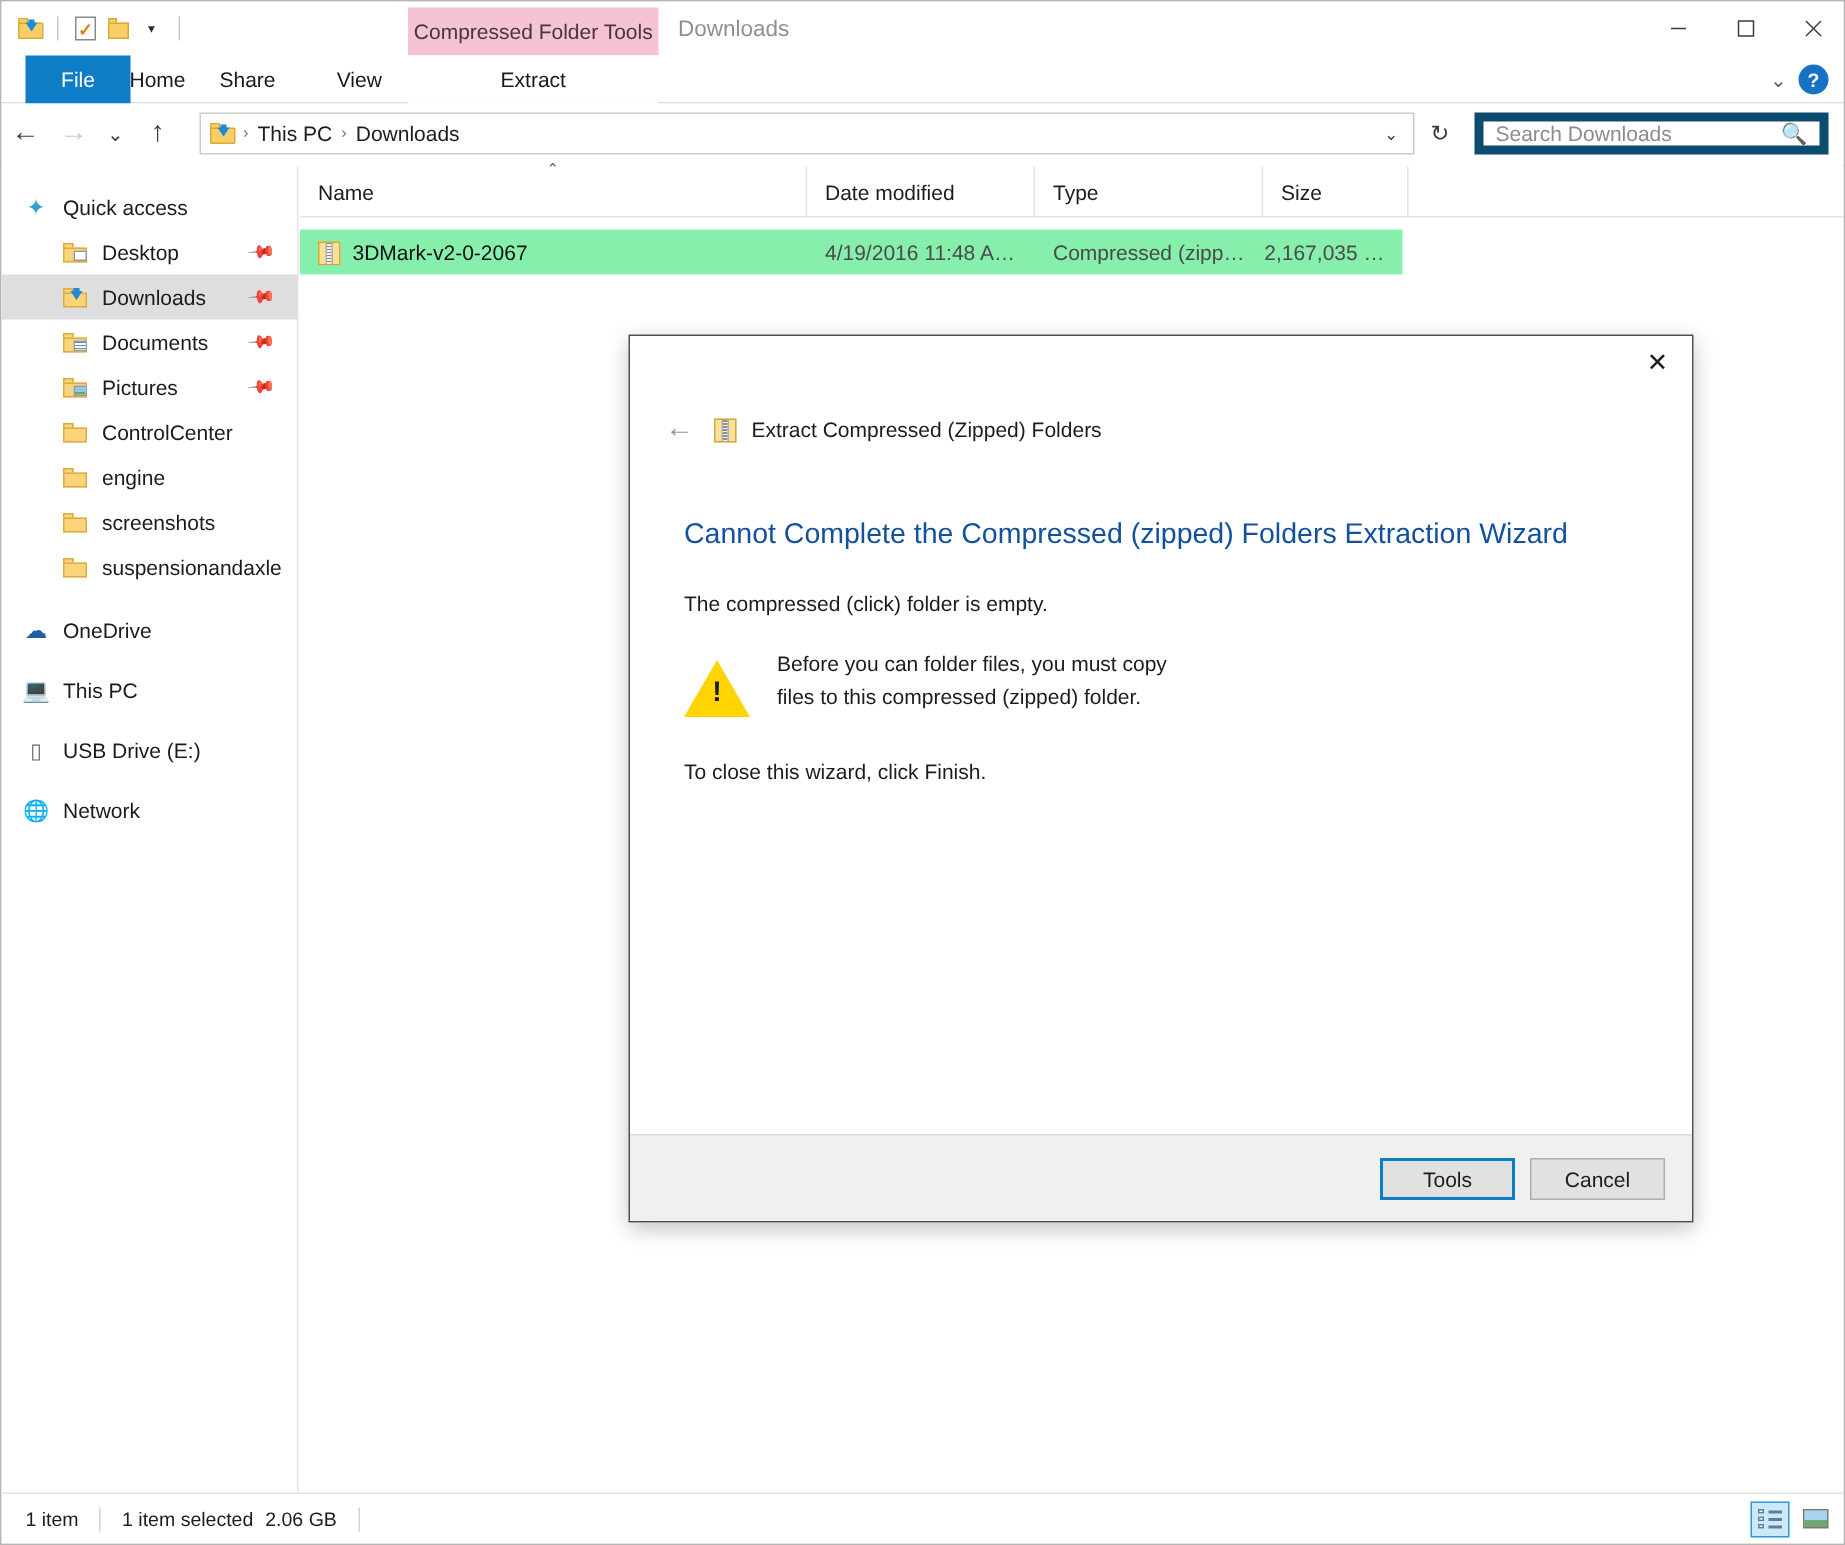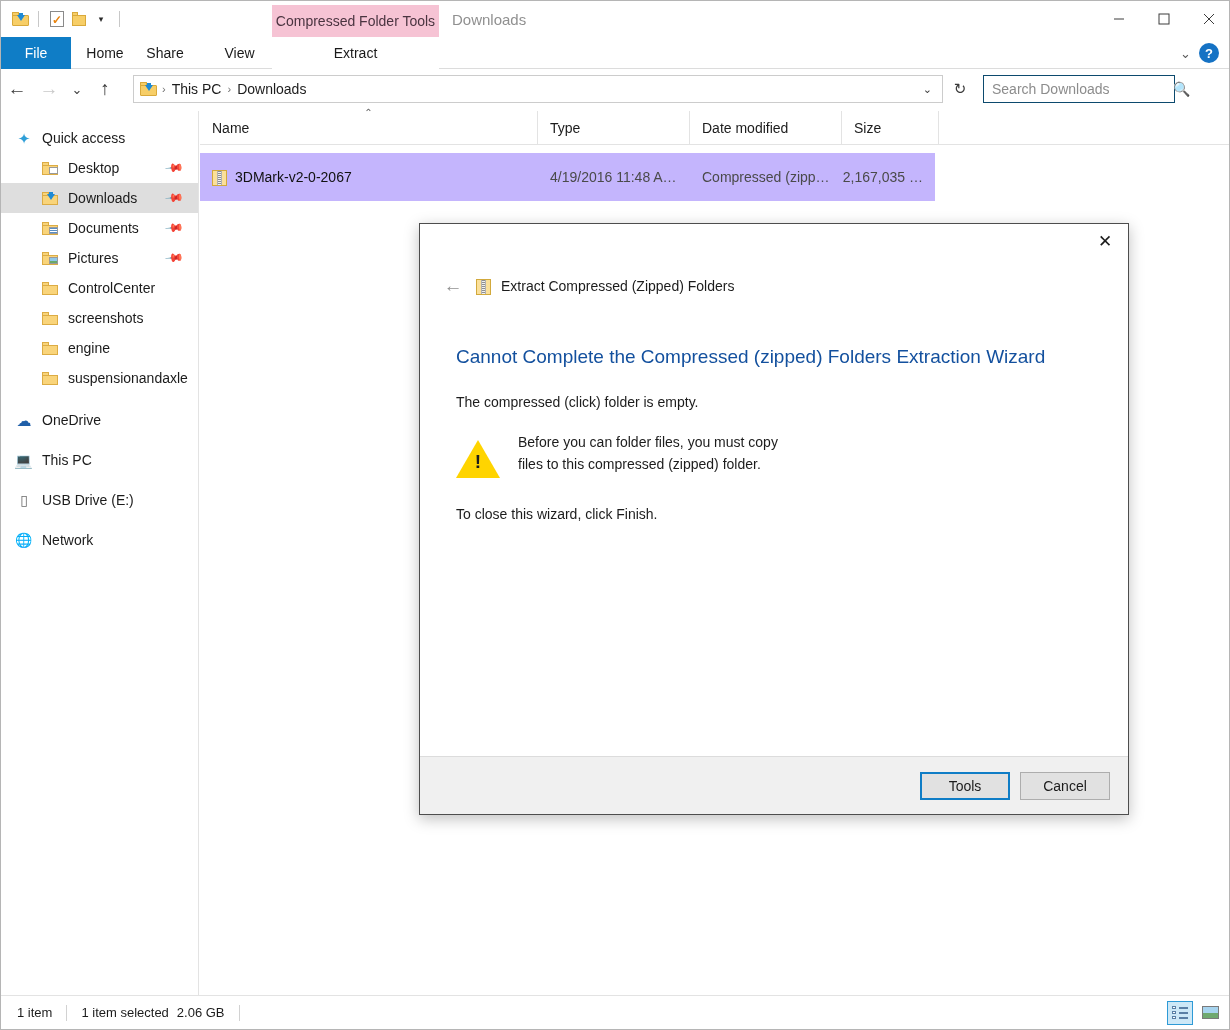--- a/index.html
+++ b/index.html
@@ -169,21 +169,21 @@
     position: absolute;
     top: 0;
     height: 32px;
     display: flex;
     align-items: center;
     justify-content: center;
     font-size: 14px;
     color: #1a1a1a;
   }
   .tab-file {
-    left: 0; width: 70px;
+    left: 16px; width: 70px;
     background: #0f7dc6;
     color: #ffffff;
   }
   .tab-home  { left: 70px;  width: 68px; }
   .tab-share { left: 130px; width: 68px; }
   .tab-view  { left: 206px; width: 65px; }
   .tab-extract {
     left: 271px; width: 167px;
     background: #ffffff;
   }
@@ -268,22 +268,22 @@
     display: flex;
     align-items: center;
     justify-content: center;
     font-size: 15px;
     color: #3b3b3b;
   }
 
   .searchbox {
     position: absolute;
     left: 982px; top: 74px;
-    width: 192px; height: 28px;
-    border: 1px solid #0c4a6e;
+    width: 236px; height: 28px;
+    border: 6px solid #0c4a6e;
     background: #ffffff;
     display: flex;
     align-items: center;
     padding: 0 8px;
   }
   .searchbox input {
     flex: 1;
     border: none;
     outline: none;
     font-size: 14px;
@@ -418,25 +418,25 @@
   .sort-caret {
     position: absolute;
     left: 50%;
     top: -4px;
     transform: translateX(-50%);
     font-size: 10px;
     color: #5a5a5a;
   }
 
   .file-row {
-    height: 48px;
+    height: 30px;
     width: 735px;
     display: flex;
     align-items: center;
-    background: #c4b5fd;
+    background: #86efac;
     margin-top: 8px;
   }
   .cell {
     font-size: 14px;
     color: #1c1c1c;
     padding-left: 12px;
     white-space: nowrap;
     overflow: hidden;
     display: flex;
     align-items: center;
@@ -823,31 +823,31 @@
       <span class="nav-label">ControlCenter</span>
     </div>
 
     <div class="nav-item lvl1">
       <span class="nav-icon">
         <span class="fold">
             <span class="t"></span>
             <span class="b"></span>
           </span>
       </span>
-      <span class="nav-label">screenshots</span>
+      <span class="nav-label">engine</span>
     </div>
 
     <div class="nav-item lvl1">
       <span class="nav-icon">
         <span class="fold">
             <span class="t"></span>
             <span class="b"></span>
           </span>
       </span>
-      <span class="nav-label">engine</span>
+      <span class="nav-label">screenshots</span>
     </div>
 
     <div class="nav-item lvl1">
       <span class="nav-icon">
         <span class="fold">
             <span class="t"></span>
             <span class="b"></span>
           </span>
       </span>
       <span class="nav-label">suspensionandaxle</span>
@@ -882,25 +882,25 @@
     </div>
   </div>
 
   <div class="filepane">
 
     <div class="col-header">
       <div class="col c-name">
         <span class="sort-caret">⌃</span>
         <span>Name</span>
       </div>
+      <div class="col c-date">
+        <span>Date modified</span>
+      </div>
       <div class="col c-type">
         <span>Type</span>
-      </div>
-      <div class="col c-date">
-        <span>Date modified</span>
       </div>
       <div class="col c-size">
         <span>Size</span>
       </div>
     </div>
 
     <div class="file-row">
       <div class="cell c-name">
         <span class="ic-zip">
             <span class="body"></span>

